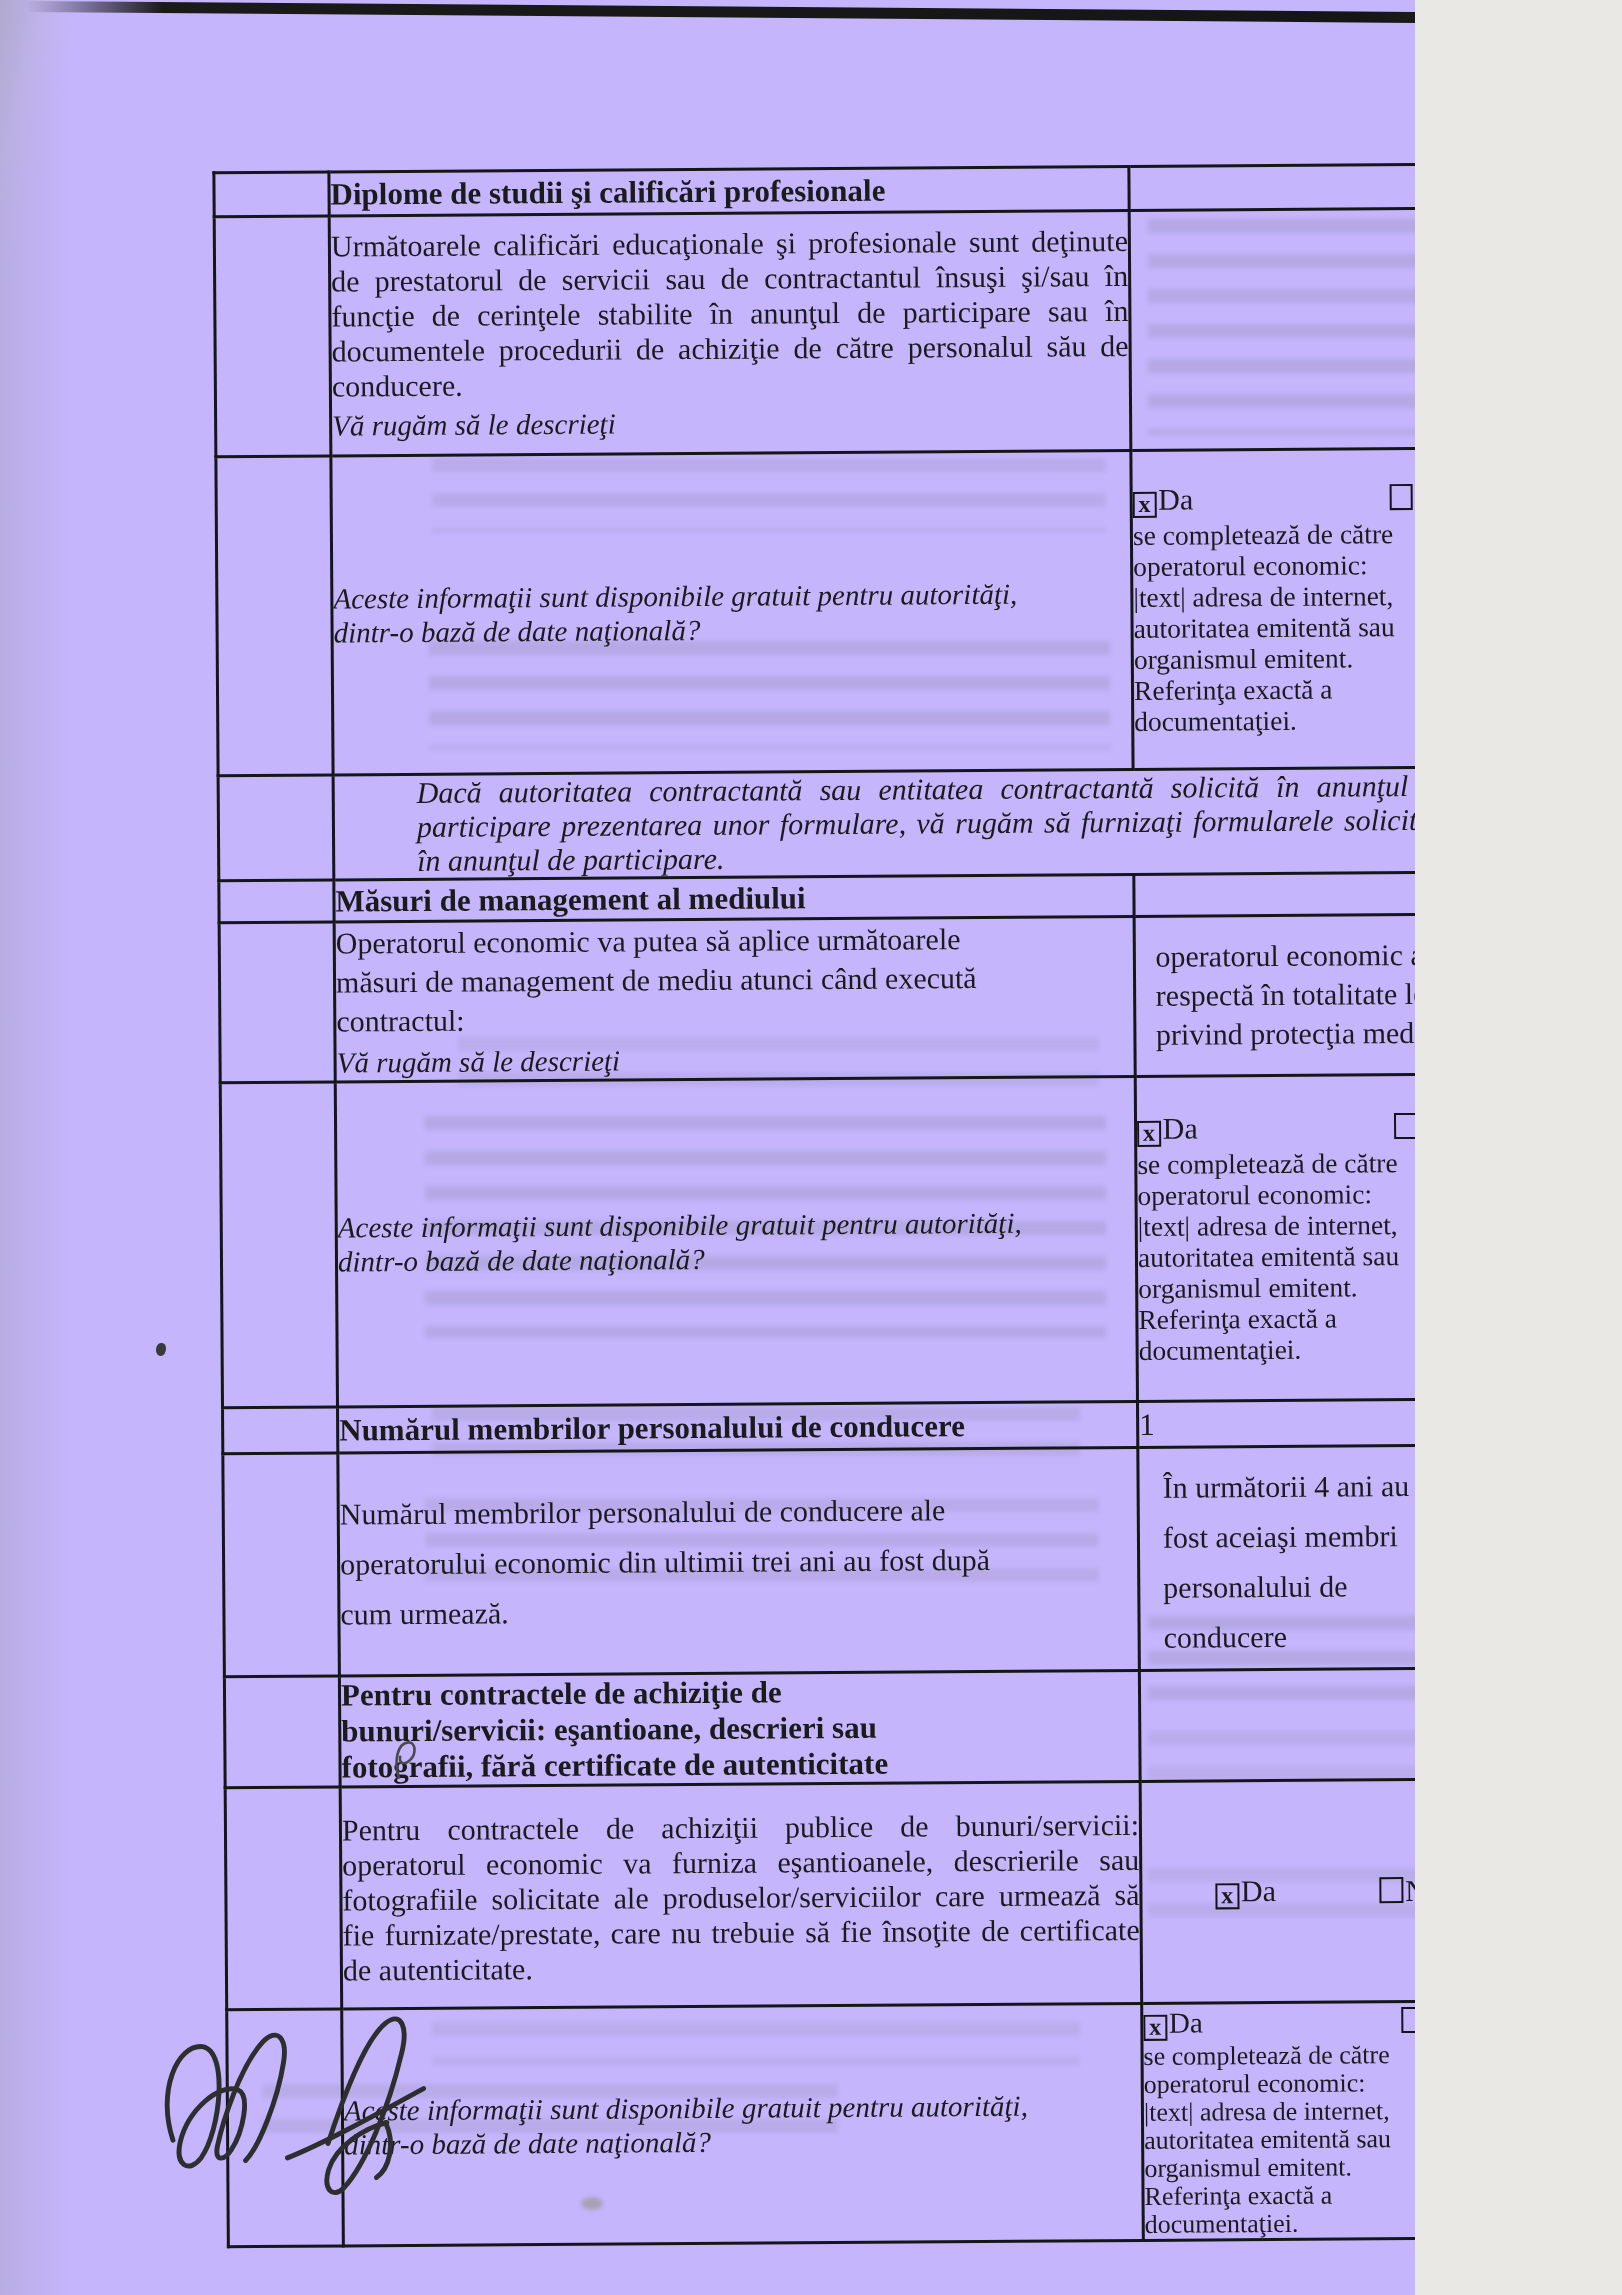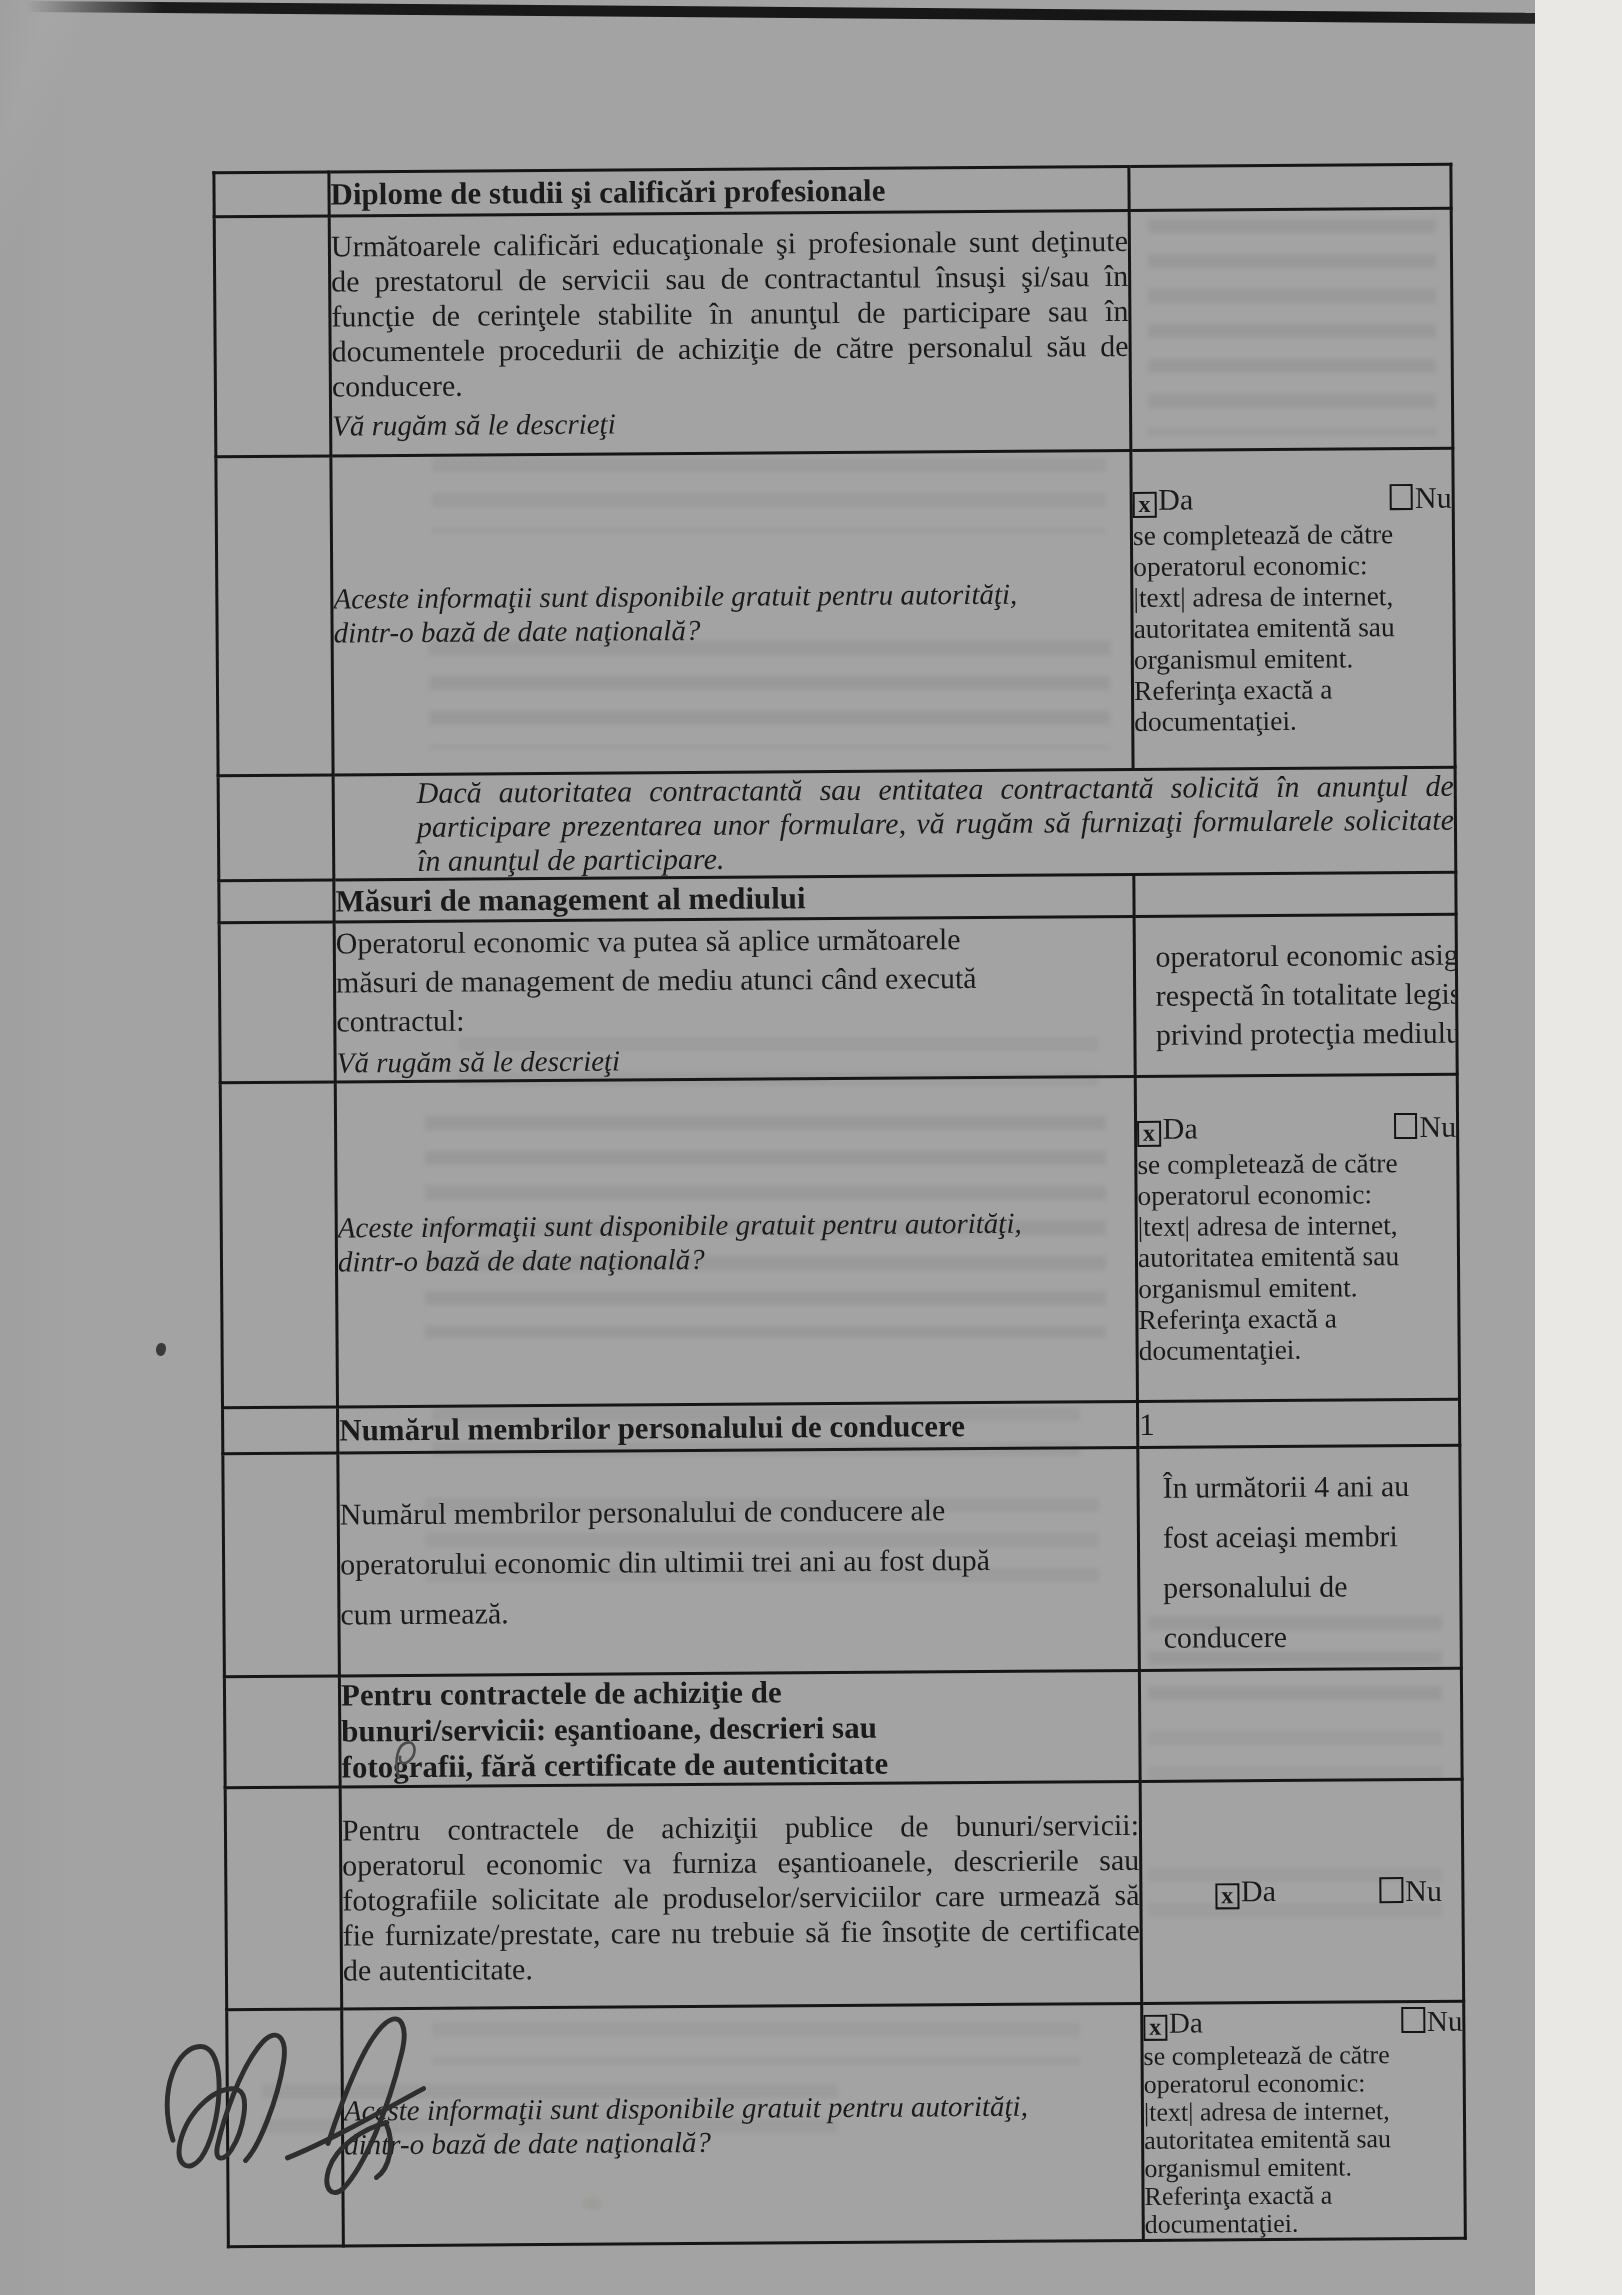--- a/index.html
+++ b/index.html
@@ -1,19 +1,19 @@
 <!DOCTYPE html>
 <html style="font-size:10.5px"><head>
 <meta charset="utf-8">
 <style>
   html,body{margin:0;padding:0;background:#e9e8e5;}
   .page{
     position:relative;
-    width:1535px;height:2295px;
-    background:#a3a3a3;
+    width:1415px;height:2295px;
+    background:#c4b5fd;
     overflow:hidden;
     font-family:"Liberation Serif","DejaVu Serif",serif;
     color:#1b1b1b;
   }
   
   .topstrip{
     position:absolute;top:1.3px;left:26px;width:1623px;height:11px;
     background:linear-gradient(to right, rgba(20,20,20,0) 0px, #1a1a1a 137px, #151515 82%, #2e2e2e 100%);
     transform:rotate(0.45deg);transform-origin:0 0;
   }

